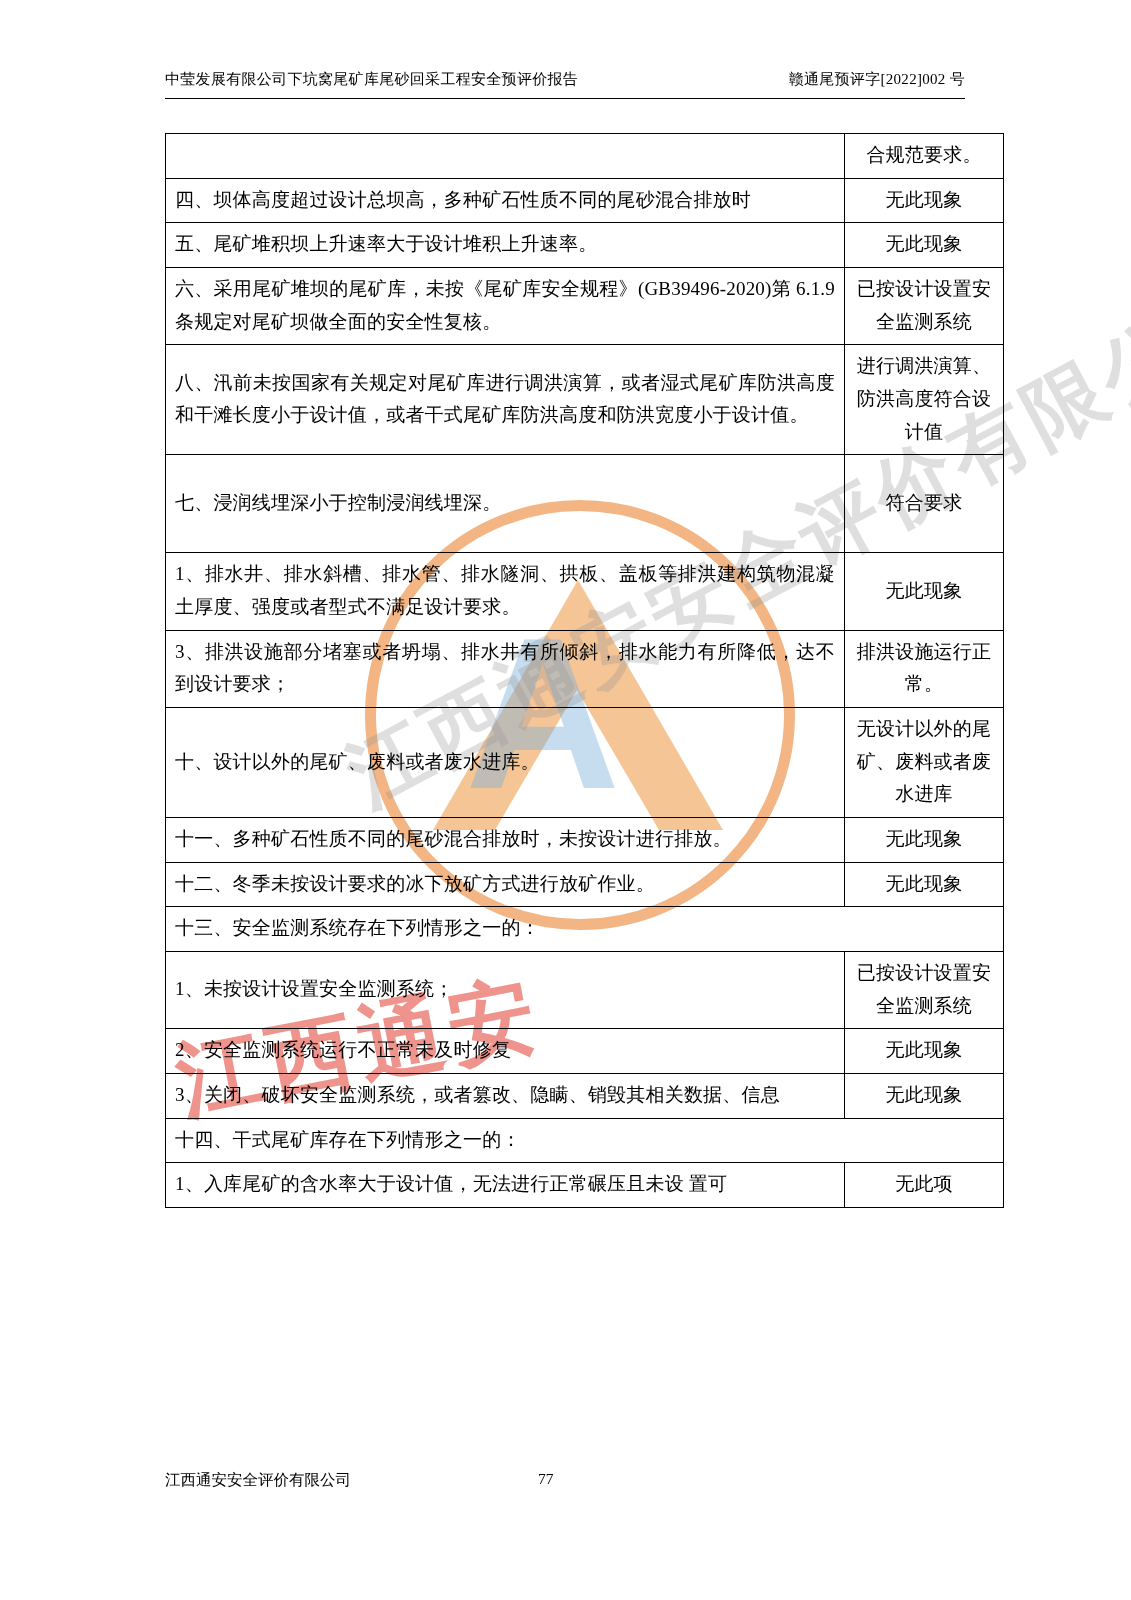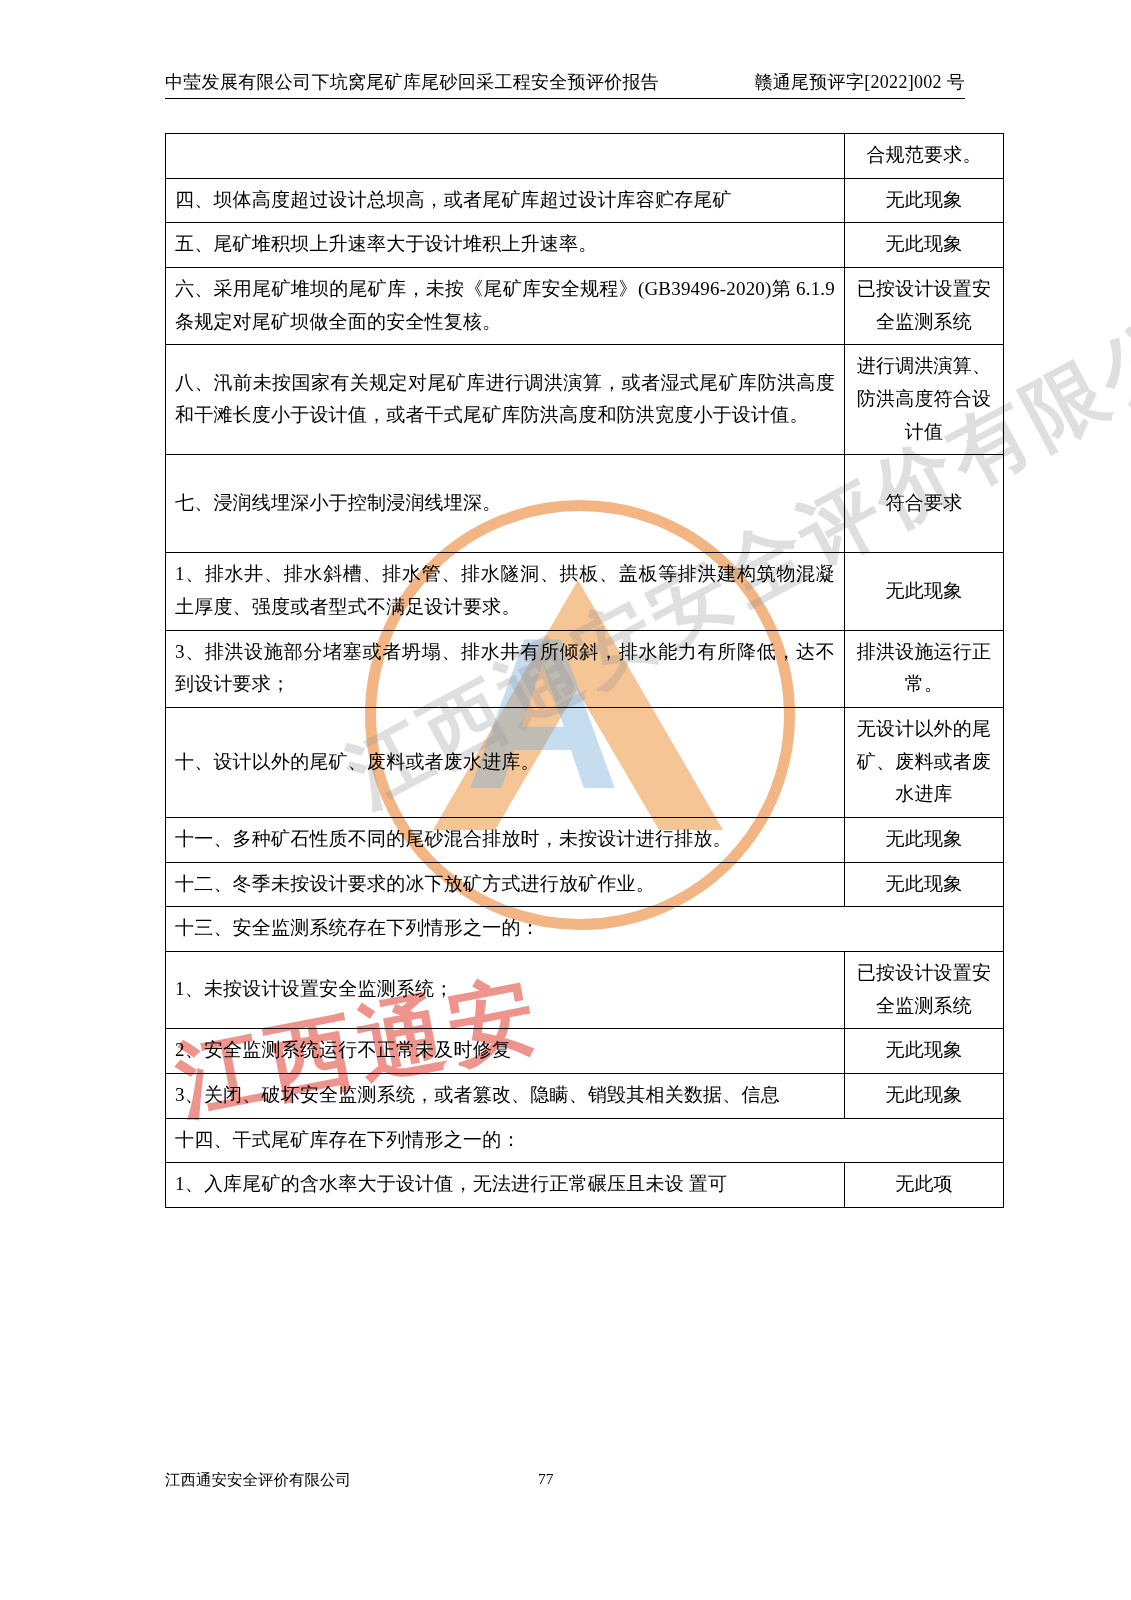--- a/index.html
+++ b/index.html
@@ -25,21 +25,21 @@
 
   
   .header {
     position: absolute;
     top: 70px;
     left: 165px;
     width: 800px;
     display: flex;
     justify-content: space-between;
     align-items: flex-end;
-    font-size: 18px;
+    font-size: 15px;
     letter-spacing: 0.3px;
     z-index: 5;
   }
   .header .hdr-left { white-space: nowrap; }
   .header .hdr-right { white-space: nowrap; }
   .header-rule {
     position: absolute;
     top: 98px;
     left: 165px;
     width: 800px;
@@ -184,21 +184,21 @@
   </div>
 
   <div class="tbl-wrap">
     <table class="main">
       <tbody>
         <tr>
           <td class="col-a just"></td>
           <td class="col-b">合规范要求。</td>
         </tr>
         <tr>
-          <td class="col-a just">四、坝体高度超过设计总坝高，或者尾矿库超过设计库容贮存尾矿</td>
+          <td class="col-a just">四、坝体高度超过设计总坝高，多种矿石性质不同的尾砂混合排放时</td>
           <td class="col-b">无此现象</td>
         </tr>
         <tr>
           <td class="col-a just">五、尾矿堆积坝上升速率大于设计堆积上升速率。</td>
           <td class="col-b">无此现象</td>
         </tr>
         <tr>
           <td class="col-a just">六、采用尾矿堆坝的尾矿库，未按《尾矿库安全规程》(GB39496-2020)第 6.1.9 条规定对尾矿坝做全面的安全性复核。</td>
           <td class="col-b">已按设计设置安全监测系统</td>
         </tr>

